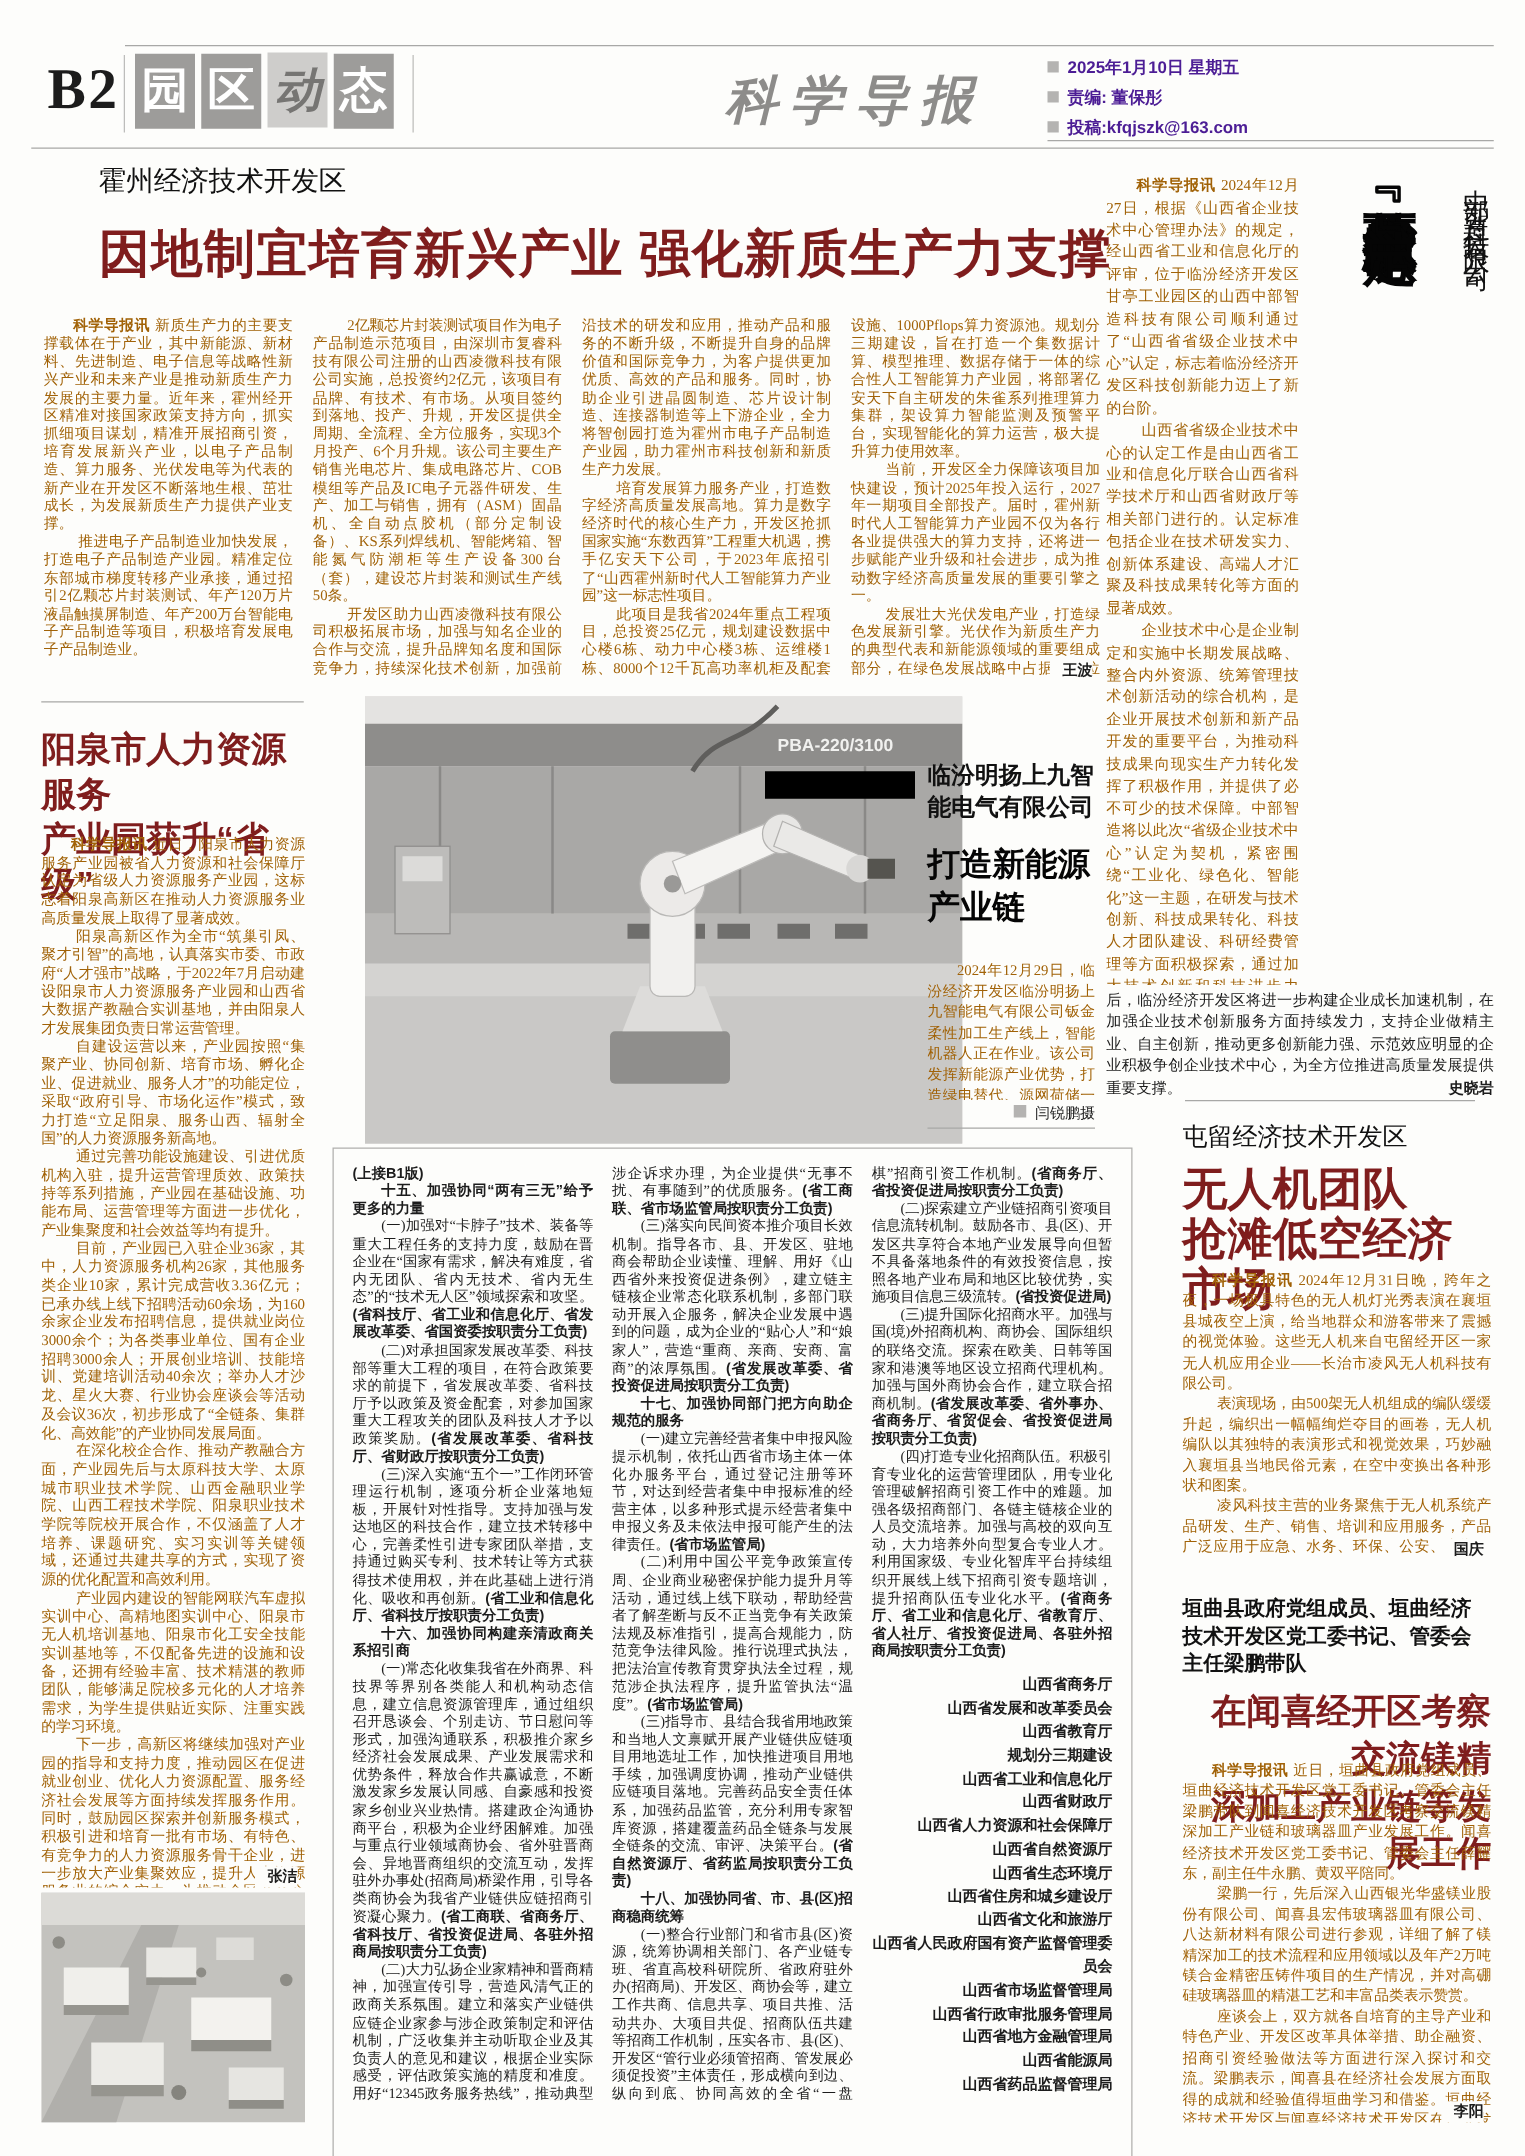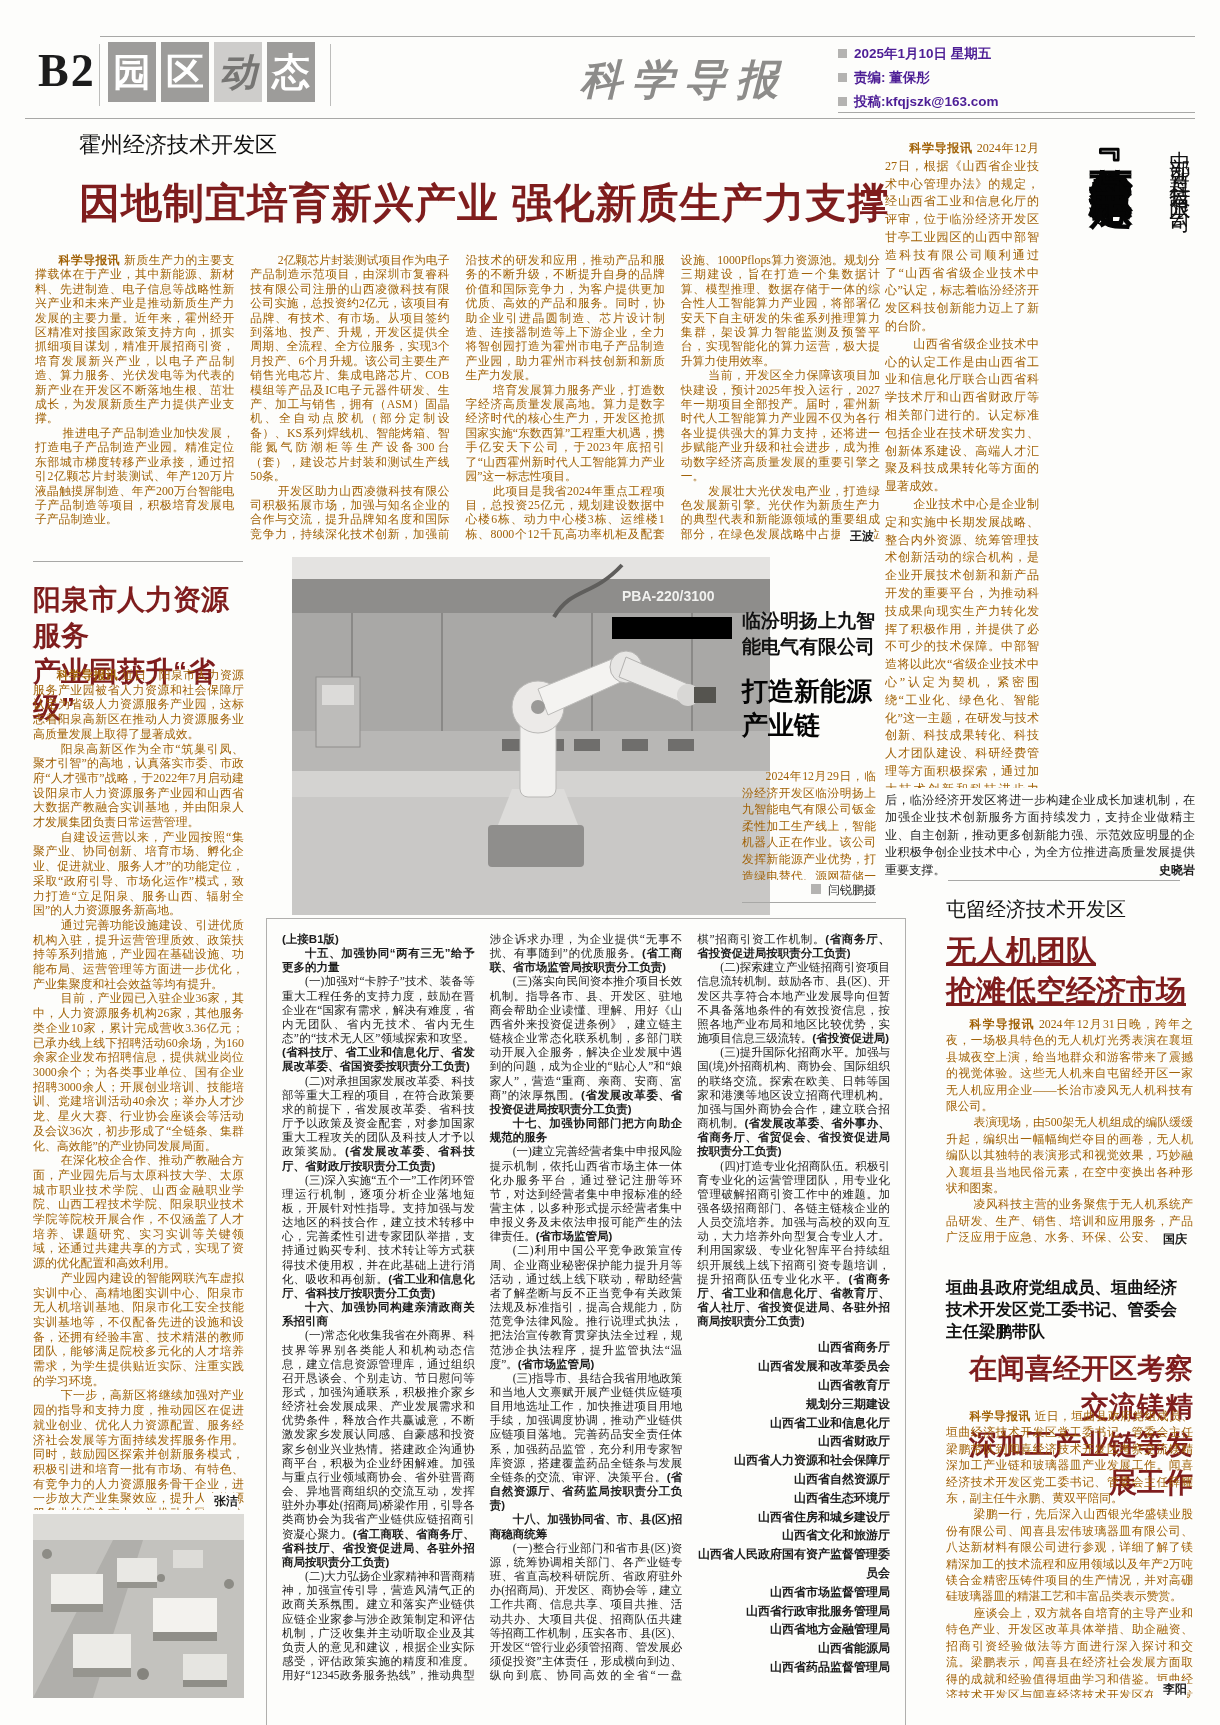--- a/index.html
+++ b/index.html
@@ -267,21 +267,21 @@
     <div class="vtitle">获『山西省省级企业技术中心』认定</div>
   </div>
   <div class="abs" style="left:885px;top:792px;width:310px;">
     <p class="tailp">后，临汾经济开发区将进一步构建企业成长加速机制，在加强企业技术创新服务方面持续发力，支持企业做精主业、自主创新，推动更多创新能力强、示范效应明显的企业积极争创企业技术中心，为全方位推进高质量发展提供重要支撑。</p>
     <div style="text-align:right;font-family:'Liberation Sans',sans-serif;font-weight:bold;font-size:12px;margin-top:-17px;background:transparent;"><span style="background:#fdfdfb;padding-left:10px;">史晓岩</span></div>
   </div>
 
   <div class="abs rule" style="left:948px;top:880px;width:232px;"></div>
   <div class="abs" style="left:946px;top:896px;width:247px;">
     <div class="kicker" style="font-size:20px;">屯留经济技术开发区</div>
-    <div class="htitle" style="font-size:30px;line-height:40px;margin-top:8px;text-decoration:underline;">
+    <div class="htitle" style="font-size:36px;line-height:40px;margin-top:8px;">
       <div>无人机团队</div>
       <div>抢滩低空经济市场</div>
     </div>
   </div>
   <div class="abs bodytext" id="dr-body" style="left:946px;top:1016px;width:247px;height:232px;">
     <div>
 
     <p><b class="lead">科学导报讯</b><span>2024年12月31日晚，跨年之夜，一场极具特色的无人机灯光秀表演在襄垣县城夜空上演，给当地群众和游客带来了震撼的视觉体验。这些无人机来自屯留经开区一家无人机应用企业——长治市凌风无人机科技有限公司。</span></p>
         <p><b class="lead"></b><span>表演现场，由500架无人机组成的编队缓缓升起，编织出一幅幅绚烂夺目的画卷，无人机编队以其独特的表演形式和视觉效果，巧妙融入襄垣县当地民俗元素，在空中变换出各种形状和图案。</span></p>
         <p><b class="lead"></b><span>凌风科技主营的业务聚焦于无人机系统产品研发、生产、销售、培训和应用服务，产品广泛应用于应急、水务、环保、公安、交通、森防、电力等行业。</span></p>

